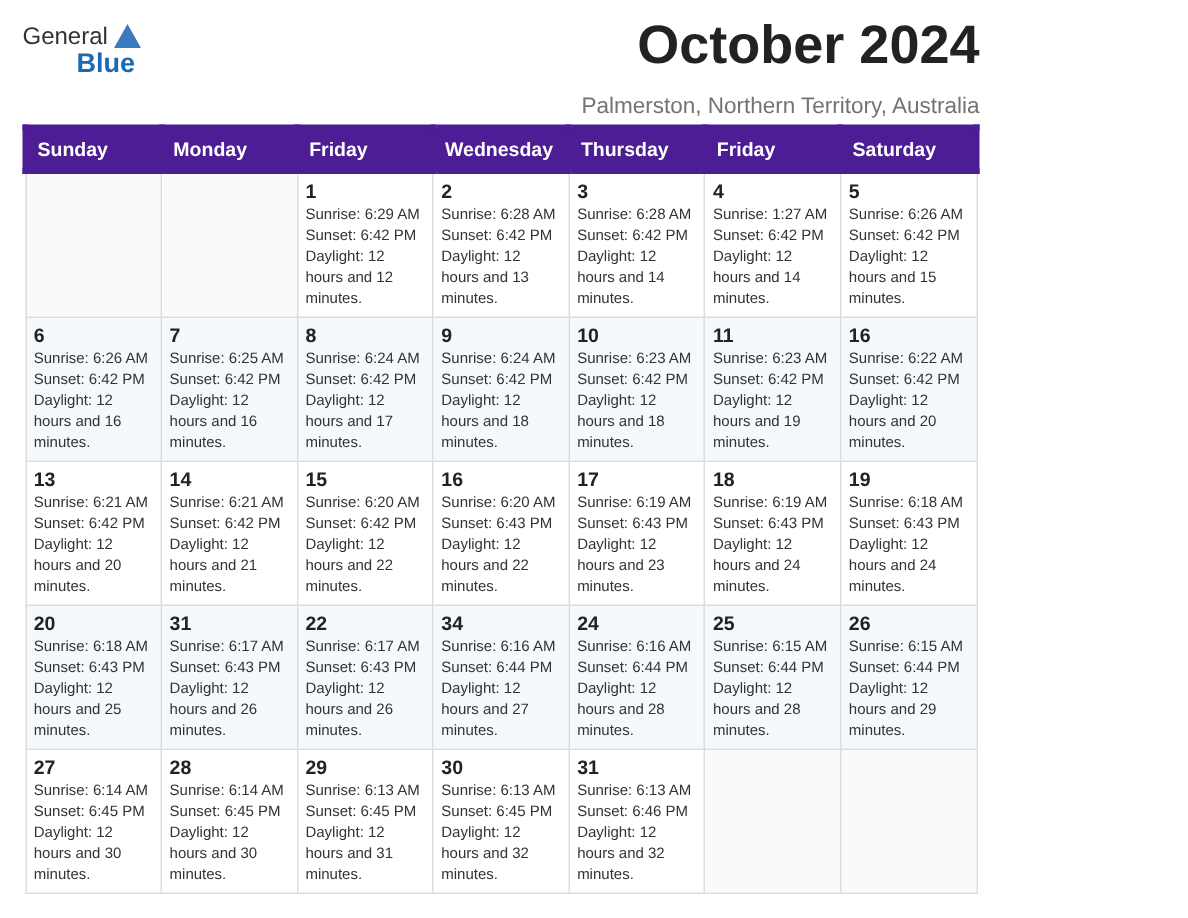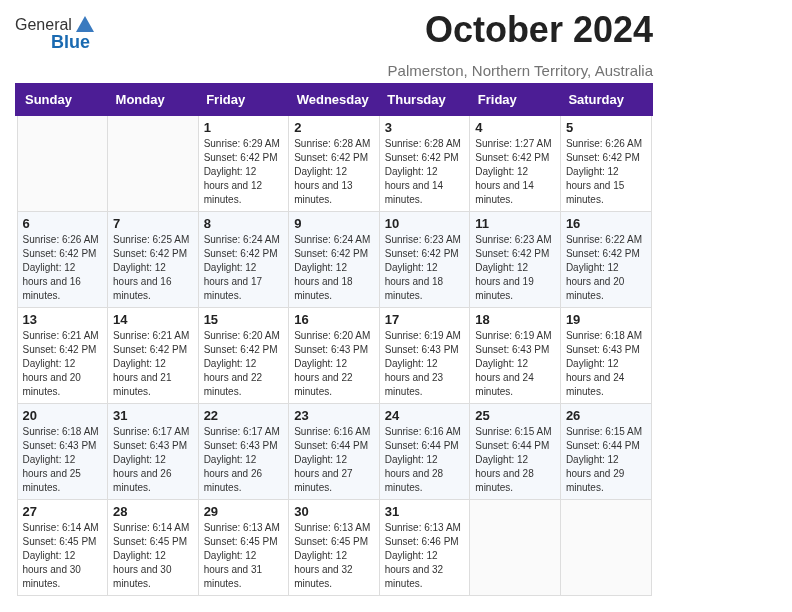--- a/index.html
+++ b/index.html
@@ -301,21 +301,21 @@
         </td>
           <td>
           <span class="day-number">22</span>
           <div class="day-info">
             <span>Sunrise: 6:17 AM</span><br>
             <span>Sunset: 6:43 PM</span><br>
             <span>Daylight: 12 hours and 26 minutes.</span>
           </div>
         </td>
           <td>
-          <span class="day-number">23</span>
+          <span class="day-number">34</span>
           <div class="day-info">
             <span>Sunrise: 6:16 AM</span><br>
             <span>Sunset: 6:44 PM</span><br>
             <span>Daylight: 12 hours and 27 minutes.</span>
           </div>
         </td>
           <td>
           <span class="day-number">24</span>
           <div class="day-info">
             <span>Sunrise: 6:16 AM</span><br>

